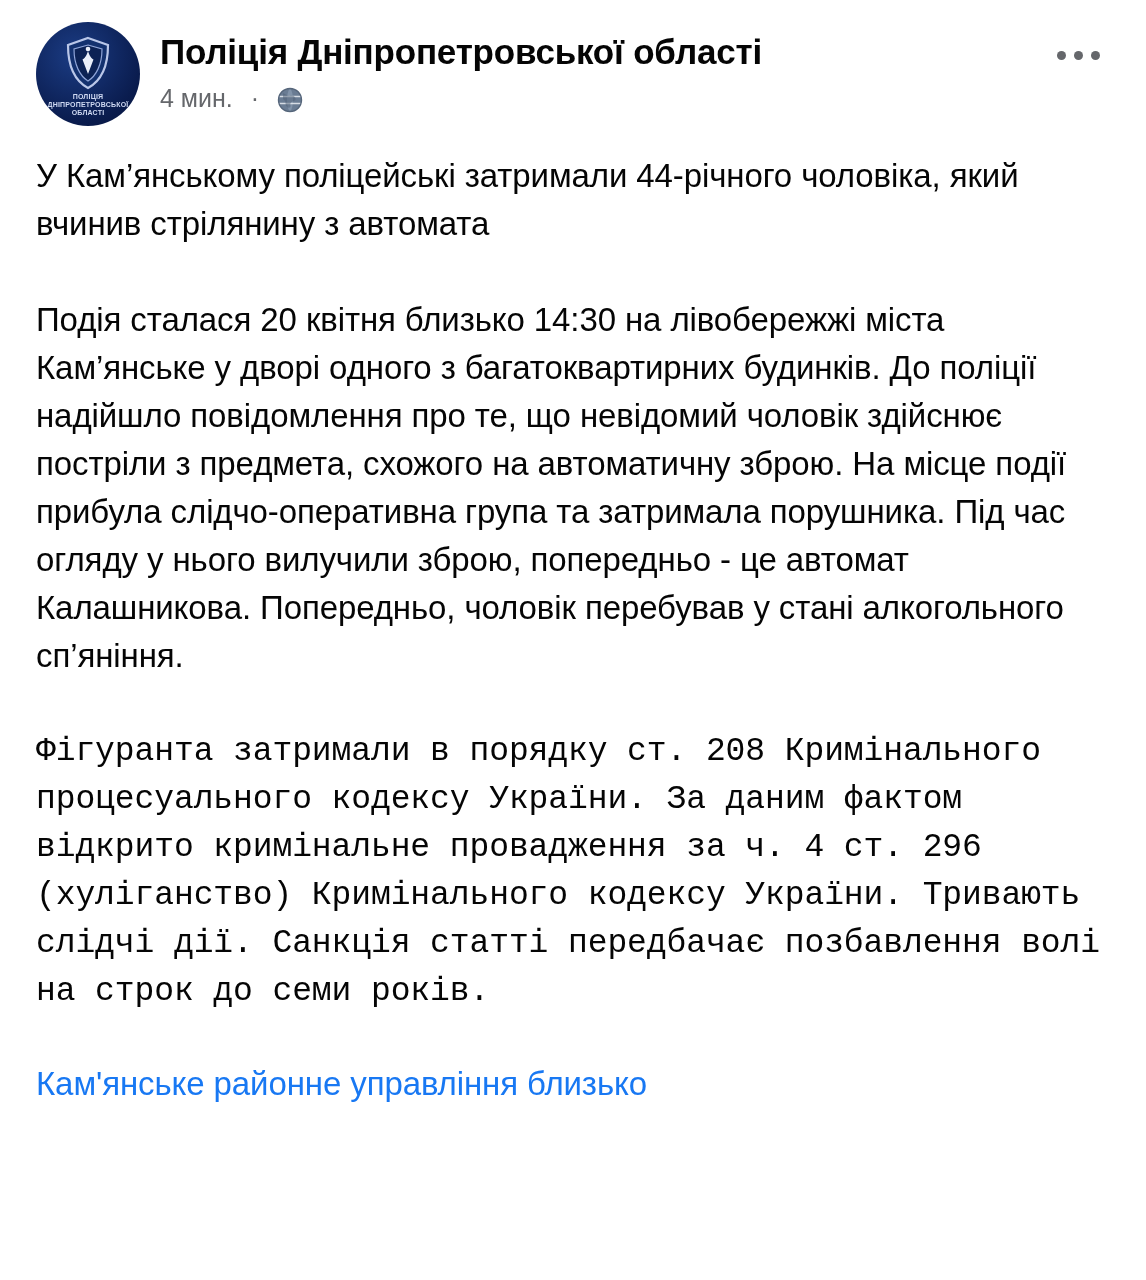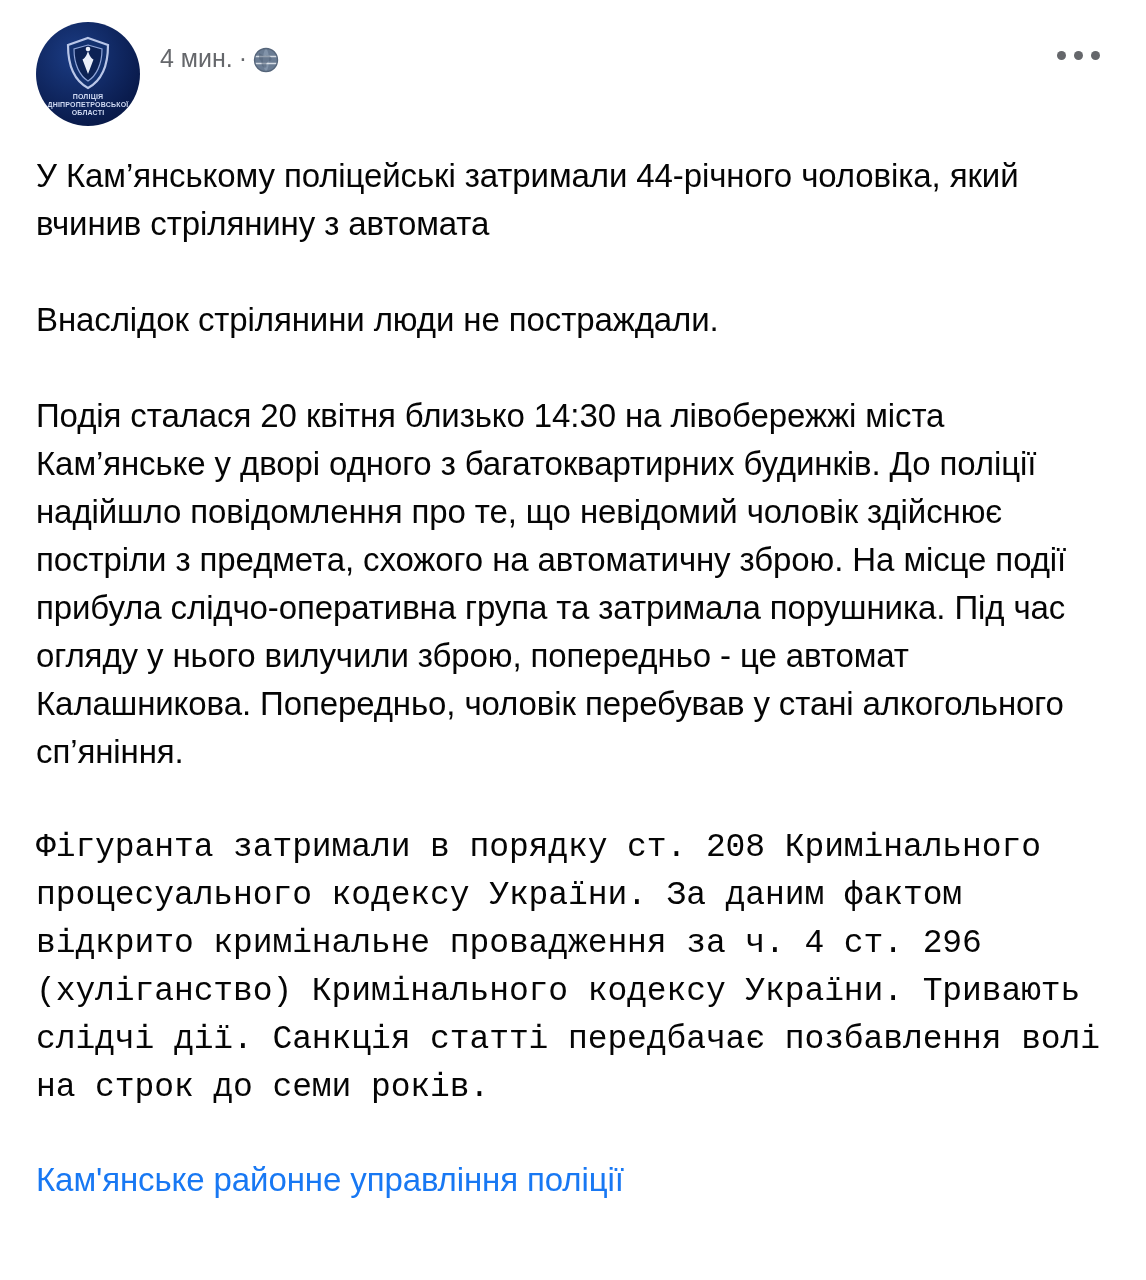--- a/index.html
+++ b/index.html
@@ -65,21 +65,21 @@
   .page-name {
     font-size: 35px;
     line-height: 40px;
     font-weight: bold;
     color: #050505;
     letter-spacing: -0.2px;
   }
   .meta-row {
     display: flex;
     align-items: center;
-    gap: 6px;
+    gap: 18px;
     margin-top: 12px;
   }
   .timestamp {
     font-size: 25px;
     line-height: 28px;
     color: #65676b;
   }
   .dot-sep {
     font-size: 25px;
     line-height: 28px;
@@ -150,20 +150,21 @@
         <circle cx="23" cy="13" r="2.3" fill="#e9eef9"></circle>
       </svg>
       <div class="badge-text">
         <div>ПОЛІЦІЯ</div>
         <div>ДНІПРОПЕТРОВСЬКОЇ</div>
         <div>ОБЛАСТІ</div>
       </div>
     </div>
 
     <div class="header-text">
+      <div class="page-name">Поліція Дніпропетровської області</div>
       <div class="meta-row">
         <span class="timestamp">4 мин.</span>
         <span class="dot-sep">·</span>
         <span class="globe-icon">
           <svg viewBox="0 0 26 26" width="26" height="26">
             <circle cx="13" cy="13" r="11.5" fill="#6a7c93"></circle>
             <path d="M13 1.5 C17 5 17 21 13 24.5 C9 21 9 5 13 1.5 Z" fill="#93a5bb" opacity=".55"></path>
             <path d="M2 9.5 h22 M2 16.5 h22" stroke="#e9edf2" stroke-width="1.4" fill="none" opacity=".85"></path>
             <circle cx="13" cy="13" r="11.5" fill="none" stroke="#55657a" stroke-width="1.4"></circle>
             <path d="M6 6 c3 2 5 3 8 2.5 c2 -0.4 4 1 4.5 3 c0.4 1.8 -1.5 2.5 -3 3 c-2 0.6 -2.5 2.5 -2 4 c0.4 1.2 -0.6 2.6 -2 2.2 c-2 -0.6 -3.2 -3 -3 -5 c0.2 -2 -1.6 -2.2 -2.5 -3.6 z" fill="#4f6075" opacity=".5"></path>
@@ -174,19 +175,18 @@
 
     <div class="more-btn">
       <i></i>
       <i></i>
       <i></i>
     </div>
   </div>
 
   <div class="post-body">
     <p>У Кам’янському поліцейські затримали 44-річного чоловіка, який вчинив стрілянину з автомата</p>
-    <p>Внаслідок стрілянини люди не постраждали.</p>
     <p>Подія сталася 20 квітня близько 14:30 на лівобережжі міста Кам’янське у дворі одного з багатоквартирних будинків. До поліції надійшло повідомлення про те, що невідомий чоловік здійснює постріли з предмета, схожого на автоматичну зброю. На місце події  прибула слідчо-оперативна група та затримала порушника. Під час огляду у нього вилучили зброю, попередньо - це автомат Калашникова. Попередньо, чоловік перебував у стані алкогольного сп’яніння.</p>
     <p>Фігуранта затримали в порядку ст. 208 Кримінального процесуального кодексу України. За даним фактом відкрито кримінальне провадження за ч. 4 ст. 296 (хуліганство) Кримінального кодексу України. Тривають слідчі дії. Санкція статті передбачає позбавлення волі на строк до семи років.</p>
-    <a class="post-link" href="#">Кам'янське районне управління поліції</a>
+    <a class="post-link" href="#">Кам'янське районне управління близько</a>
   </div>
 
 </div>
 
 </body></html>

